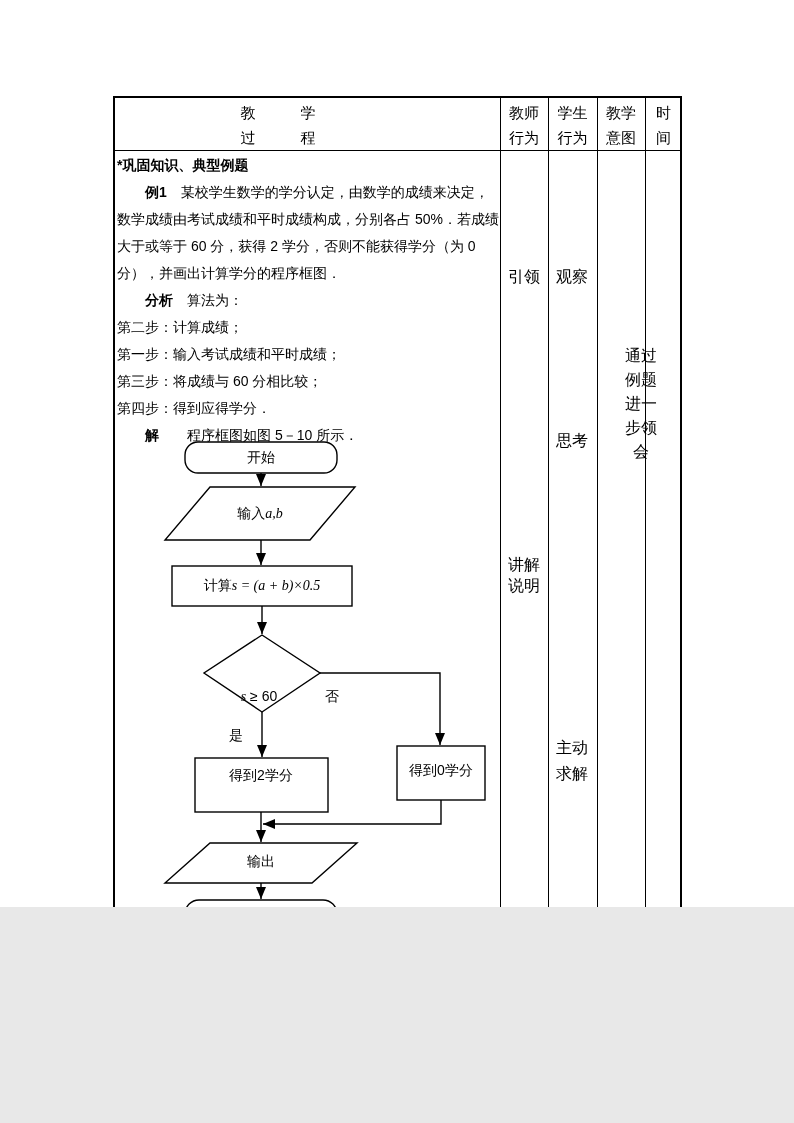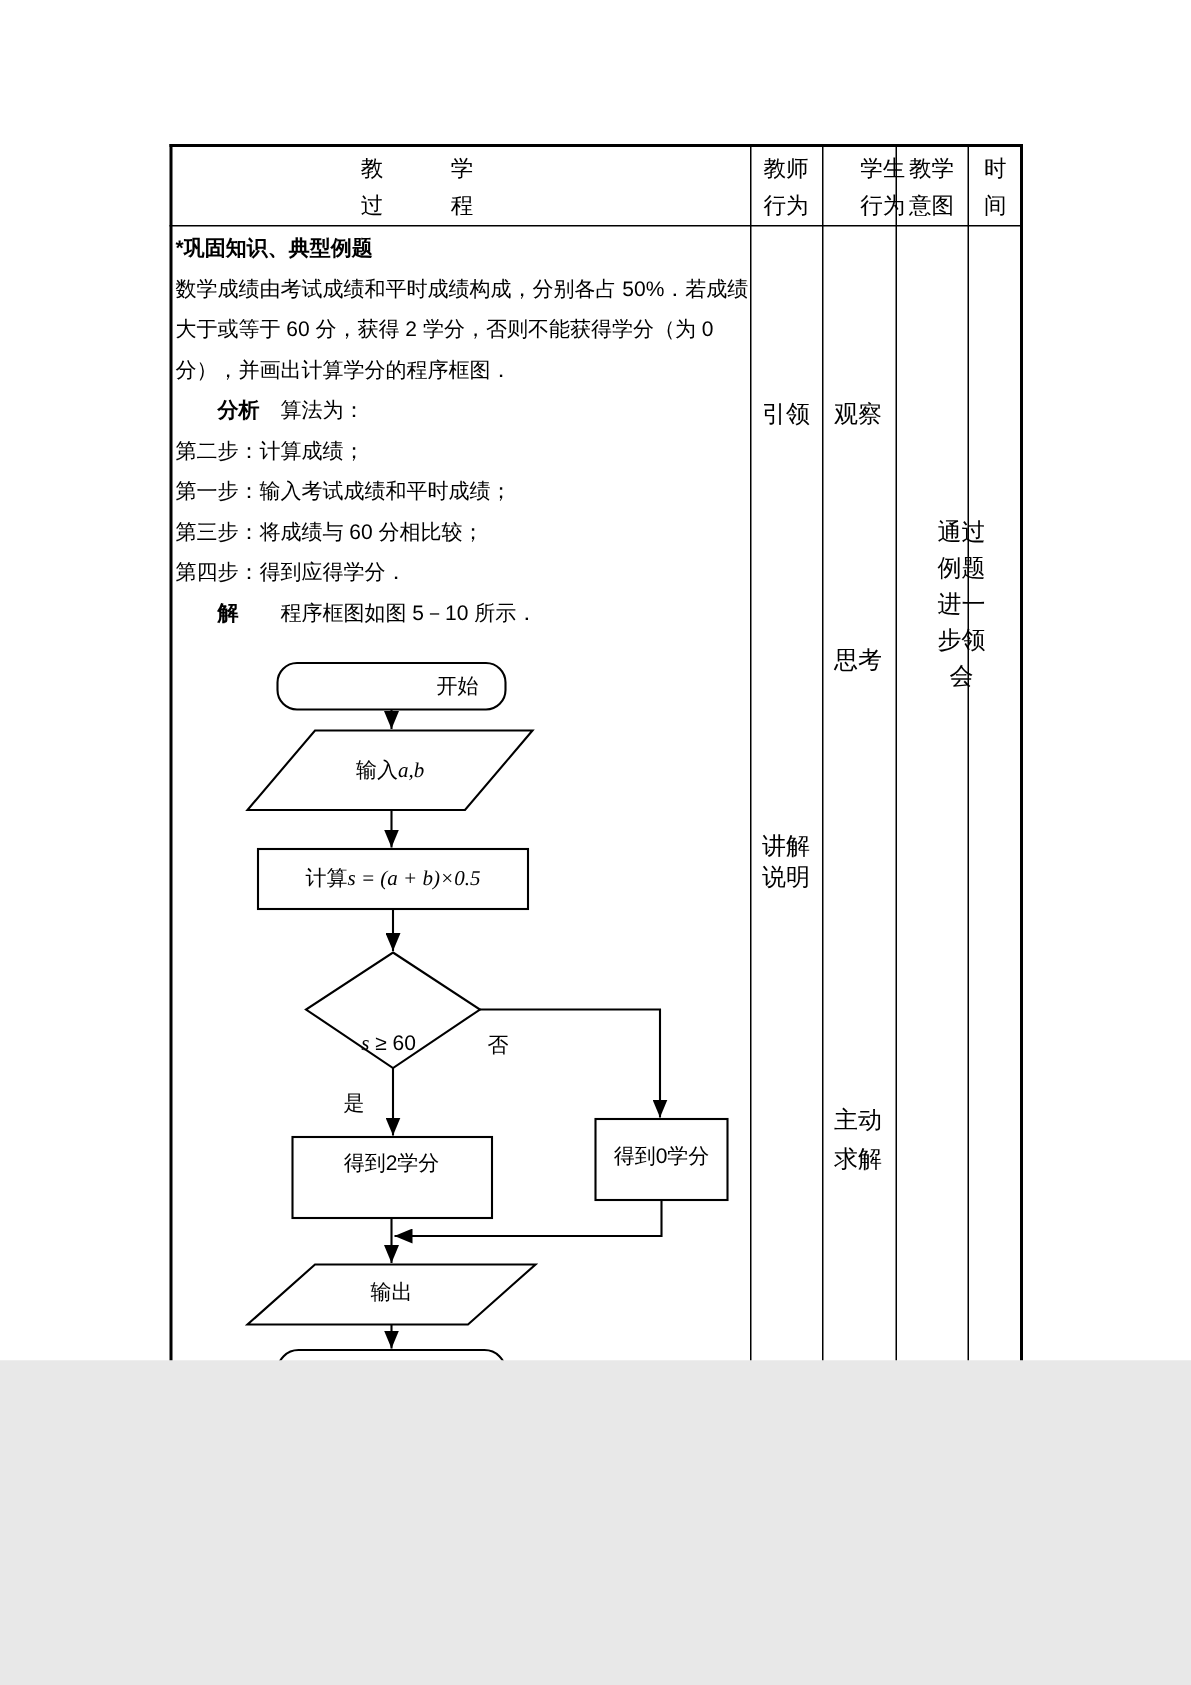--- a/index.html
+++ b/index.html
@@ -55,35 +55,36 @@
   <div class="vline" style="left:645px;"></div>
 
   <div class="hcell" style="left:113px; width:330px;">
     <div>教　　　学</div>
     <div>过　　　程</div>
   </div>
   <div class="hcell" style="left:500px; width:48px;">
     <div>教师</div>
     <div>行为</div>
   </div>
-  <div class="hcell" style="left:564px; width:49px;text-align:center;">
+  <div class="hcell" style="left:548px; width:49px;text-align:center;">
     <div>学生</div>
     <div>行为</div>
   </div>
   <div class="hcell" style="left:597px; width:48px;">
     <div>教学</div>
     <div>意图</div>
   </div>
   <div class="hcell" style="left:645px; width:37px;">
     <div>时</div>
     <div>间</div>
   </div>
 
   <div class="lines">
       <div class="line"><b>*巩固知识、典型例题</b><span></span></div>
+      <div class="line ind"><b>例1</b><span>　某校学生数学的学分认定，由数学的成绩来决定，</span></div>
       <div class="line"><b></b><span>数学成绩由考试成绩和平时成绩构成，分别各占 50%．若成绩</span></div>
       <div class="line"><b></b><span>大于或等于 60 分，获得 2 学分，否则不能获得学分（为 0</span></div>
       <div class="line"><b></b><span>分），并画出计算学分的程序框图．</span></div>
       <div class="line ind"><b>分析</b><span>　算法为：</span></div>
       <div class="line"><b></b><span>第二步：计算成绩；</span></div>
       <div class="line"><b></b><span>第一步：输入考试成绩和平时成绩；</span></div>
       <div class="line"><b></b><span>第三步：将成绩与 60 分相比较；</span></div>
       <div class="line"><b></b><span>第四步：得到应得学分．</span></div>
       <div class="line ind"><b>解</b><span>　　程序框图如图 5－10 所示．</span></div>
     </div>
@@ -107,21 +108,21 @@
       <rect x="195" y="758" width="133" height="54"></rect>
       <rect x="397" y="746" width="88" height="54"></rect>
       <polyline points="441,800 441,824 263,824" marker-end="url(#ah)"></polyline>
       <line x1="261" y1="812" x2="261" y2="842" marker-end="url(#ah)"></line>
       <polygon points="210,843 357,843 312,883 165,883"></polygon>
       <line x1="261" y1="883" x2="261" y2="899" marker-end="url(#ah)"></line>
       <rect x="185" y="900" width="152" height="38" rx="14"></rect>
     </g>
   </svg>
 
-  <div class="nodelabel" style="left:261px; top:458px;margin-left:44px;">开始</div>
+  <div class="nodelabel" style="left:261px; top:458px;">开始</div>
   <div class="nodelabel" style="left:260px; top:514px;"><span>输入</span><span class="math">a,b</span></div>
   <div class="nodelabel" style="left:262px; top:586px;"><span>计算</span><span class="math">s = (a + b)×0.5</span></div>
   <div class="nodelabel" style="left:259px; top:672px;margin-top:24px;"><span class="math">s</span><span> ≥ 60</span></div>
   <div class="nodelabel" style="left:236px; top:736px;">是</div>
   <div class="nodelabel" style="left:332px; top:697px;">否</div>
   <div class="nodelabel" style="left:261px; top:776px;">得到2学分</div>
   <div class="nodelabel" style="left:441px; top:771px;">得到0学分</div>
   <div class="nodelabel" style="left:261px; top:862px;">输出</div>
   <div class="nodelabel" style="left:261px; top:919px;">结束</div>
   <div class="nodelabel caption" style="left:271px; top:968px;">图5－13</div>

